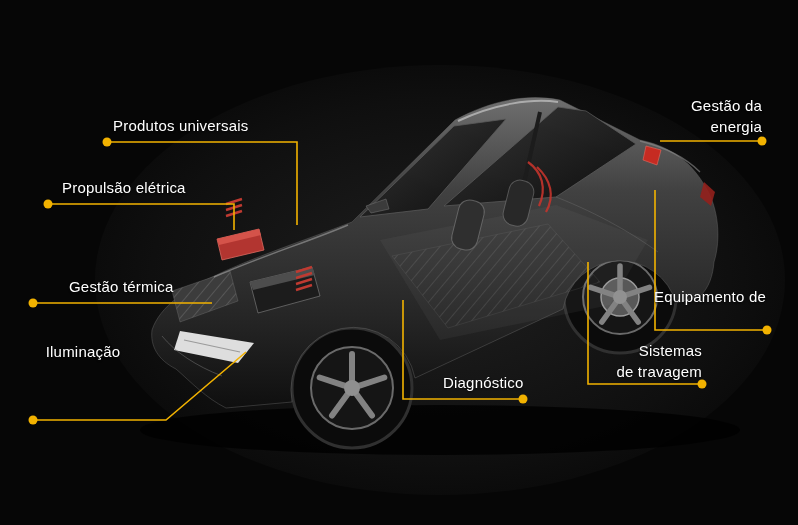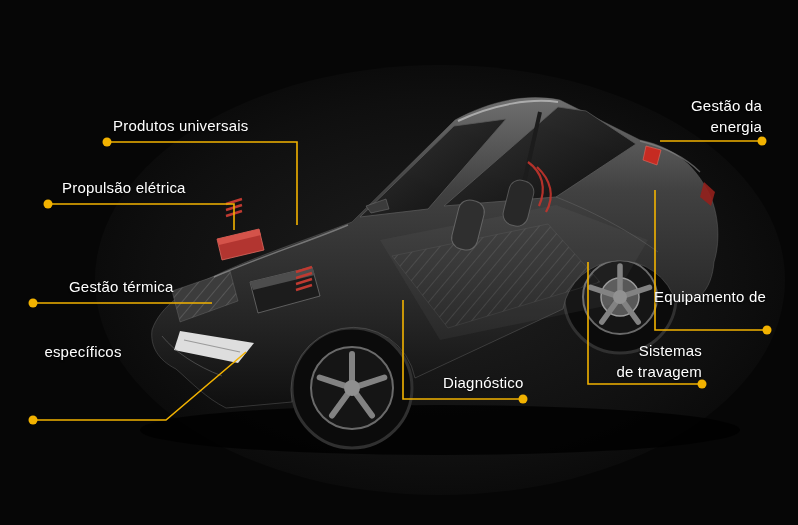--- a/index.html
+++ b/index.html
@@ -168,21 +168,21 @@
 
   <div class="callout" id="c-propulsao">
     <span>Propulsão elétrica</span>
   </div>
 
   <div class="callout" id="c-termica">
     <span>Gestão térmica</span>
   </div>
 
   <div class="callout" id="c-iluminacao">
-    <span>específicos</span>
+    <span>Iluminação</span>
   </div>
 
   <div class="callout" id="c-diagnostico">
     <span>Diagnóstico</span>
   </div>
 
   <div class="callout" id="c-travagem">
     <span>Sistemas</span>
     <span>de travagem</span>
   </div>

